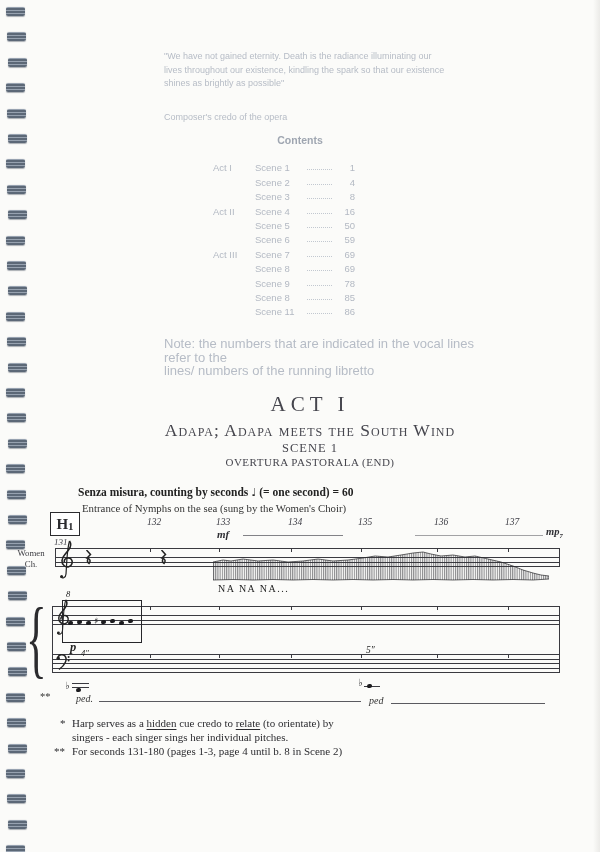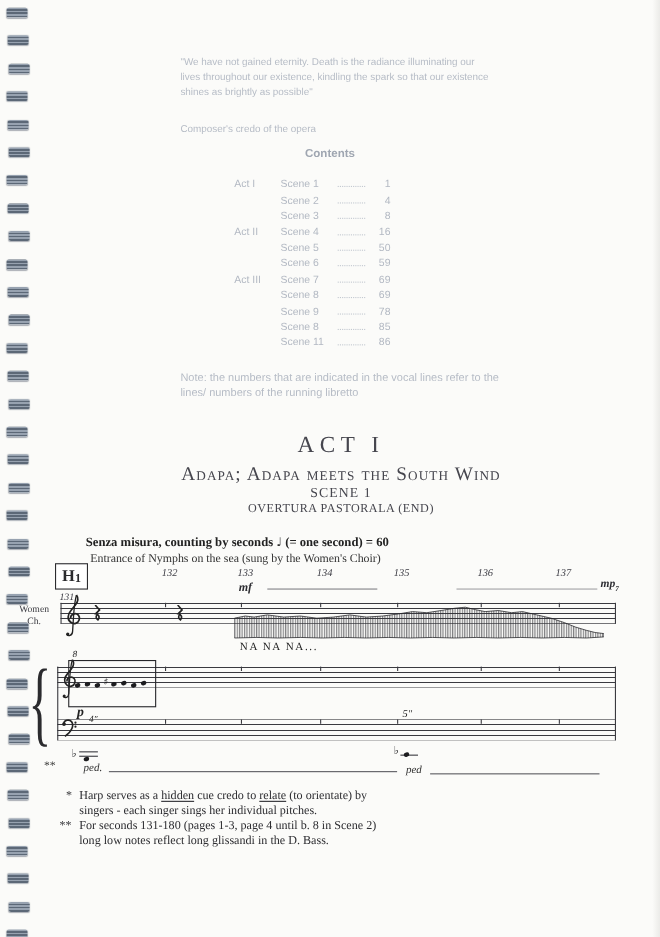--- a/index.html
+++ b/index.html
@@ -154,21 +154,21 @@
       <span class="toc-page">85</span>
     </div>
     <div class="toc-row">
       <span class="toc-act"></span>
       <span class="toc-scene">Scene 11</span>
       <span class="toc-leader"></span>
       <span class="toc-page">86</span>
     </div>
   </div>
 
-<div class="abs faint" style="left:164px;top:337px;width:310px;font-size:10px;line-height:13.5px;">
+<div class="abs faint" style="left:164px;top:337px;width:310px;font-size:13px;line-height:13.5px;">
   <div>Note: the numbers that are indicated in the vocal lines refer to the</div>
   <div>lines/ numbers of the running libretto</div>
 </div>
 
 <div class="abs h-center" style="top:392px;font-size:21px;letter-spacing:5px;">ACT  I</div>
 <div class="abs h-center" style="top:420px;font-size:17.5px;font-variant:small-caps;letter-spacing:1px;">Adapa; Adapa meets the South Wind</div>
 <div class="abs h-center" style="top:441px;font-size:12.5px;letter-spacing:1px;">SCENE 1</div>
 <div class="abs h-center" style="top:456px;font-size:11px;letter-spacing:.5px;">OVERTURA PASTORALA (END)</div>
 
 <div class="abs serif" style="left:78px;top:486px;font-size:11.5px;font-weight:bold;color:#222;">
@@ -289,21 +289,20 @@
 <div class="abs serif fn" style="left:52px;top:717px;width:470px;">
   <div style="position:relative;padding-left:20px;">
     <span class="abs" style="left:8px;top:0;">*</span>
     <span>Harp serves as a </span><u>hidden</u><span> cue credo to </span><u>relate</u><span>  (to orientate) by</span>
   </div>
   <div style="padding-left:20px;">singers - each singer sings her individual pitches.</div>
   <div style="position:relative;padding-left:20px;">
     <span class="abs" style="left:2px;top:0;">**</span>
     <span>For seconds 131-180 (pages 1-3, page 4 until b. 8 in Scene 2)</span>
   </div>
-  <div style="padding-left:20px;">long low notes reflect long glissandi in the D. Bass.</div>
 </div>
 
 <div class="tick" style="left: 150px; top: 547.5px;"></div>
 <div class="tick" style="left: 219px; top: 547.5px;"></div>
 <div class="tick" style="left: 291px; top: 547.5px;"></div>
 <div class="tick" style="left: 361px; top: 547.5px;"></div>
 <div class="tick" style="left: 437px; top: 547.5px;"></div>
 <div class="tick" style="left: 508px; top: 547.5px;"></div>
 <div class="tick" style="left: 150px; top: 605.5px;"></div>
 <div class="tick" style="left: 219px; top: 605.5px;"></div>

